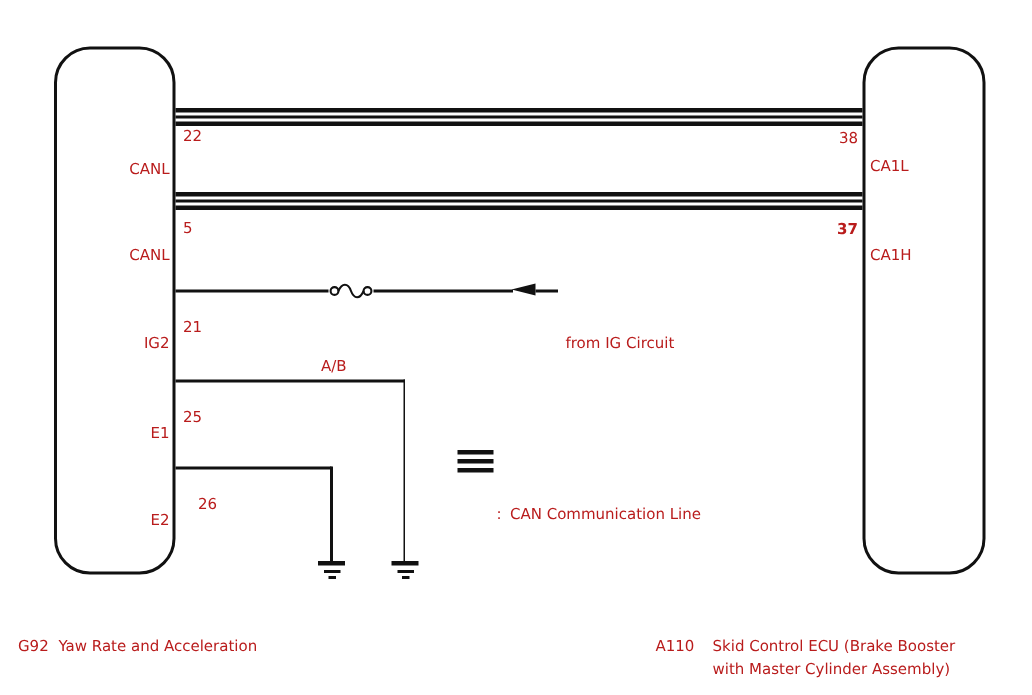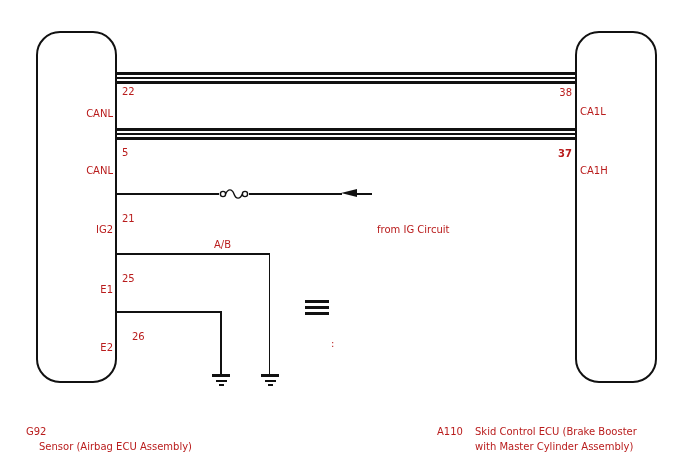--- a/index.html
+++ b/index.html
@@ -89,21 +89,22 @@
     <div class="g2"></div>
     <div class="g3"></div>
   </div>
 
   <div class="legend-sym" style="left:305px;top:300px;">
     <div class="ll" style="top:0;"></div>
     <div class="ll" style="top:6px;"></div>
     <div class="ll" style="top:12px;"></div>
   </div>
   <span class="txt" style="left:331px;top:300px;">:</span>
+  <span class="txt" style="left:340px;top:300px;">CAN Communication Line</span>
 
-  <span class="txt" style="left:26px;top:388px;">G92</span>
-  <span class="txt" style="left:39px;top:403px;">Sensor (Airbag ECU Assembly)</span>
+  <span class="txt" style="left:12px;top:388px;">G92</span>
+  <span class="txt" style="left:39px;top:388px;">Yaw Rate and Acceleration</span>
 
   <span class="txt" style="left:437px;top:388px;">A110</span>
   <span class="txt" style="left:475px;top:403px;">with Master Cylinder Assembly)</span>
   <span class="txt" style="left:475px;top:388px;">Skid Control ECU (Brake Booster</span>
 
 </div>
 
 </body></html>

